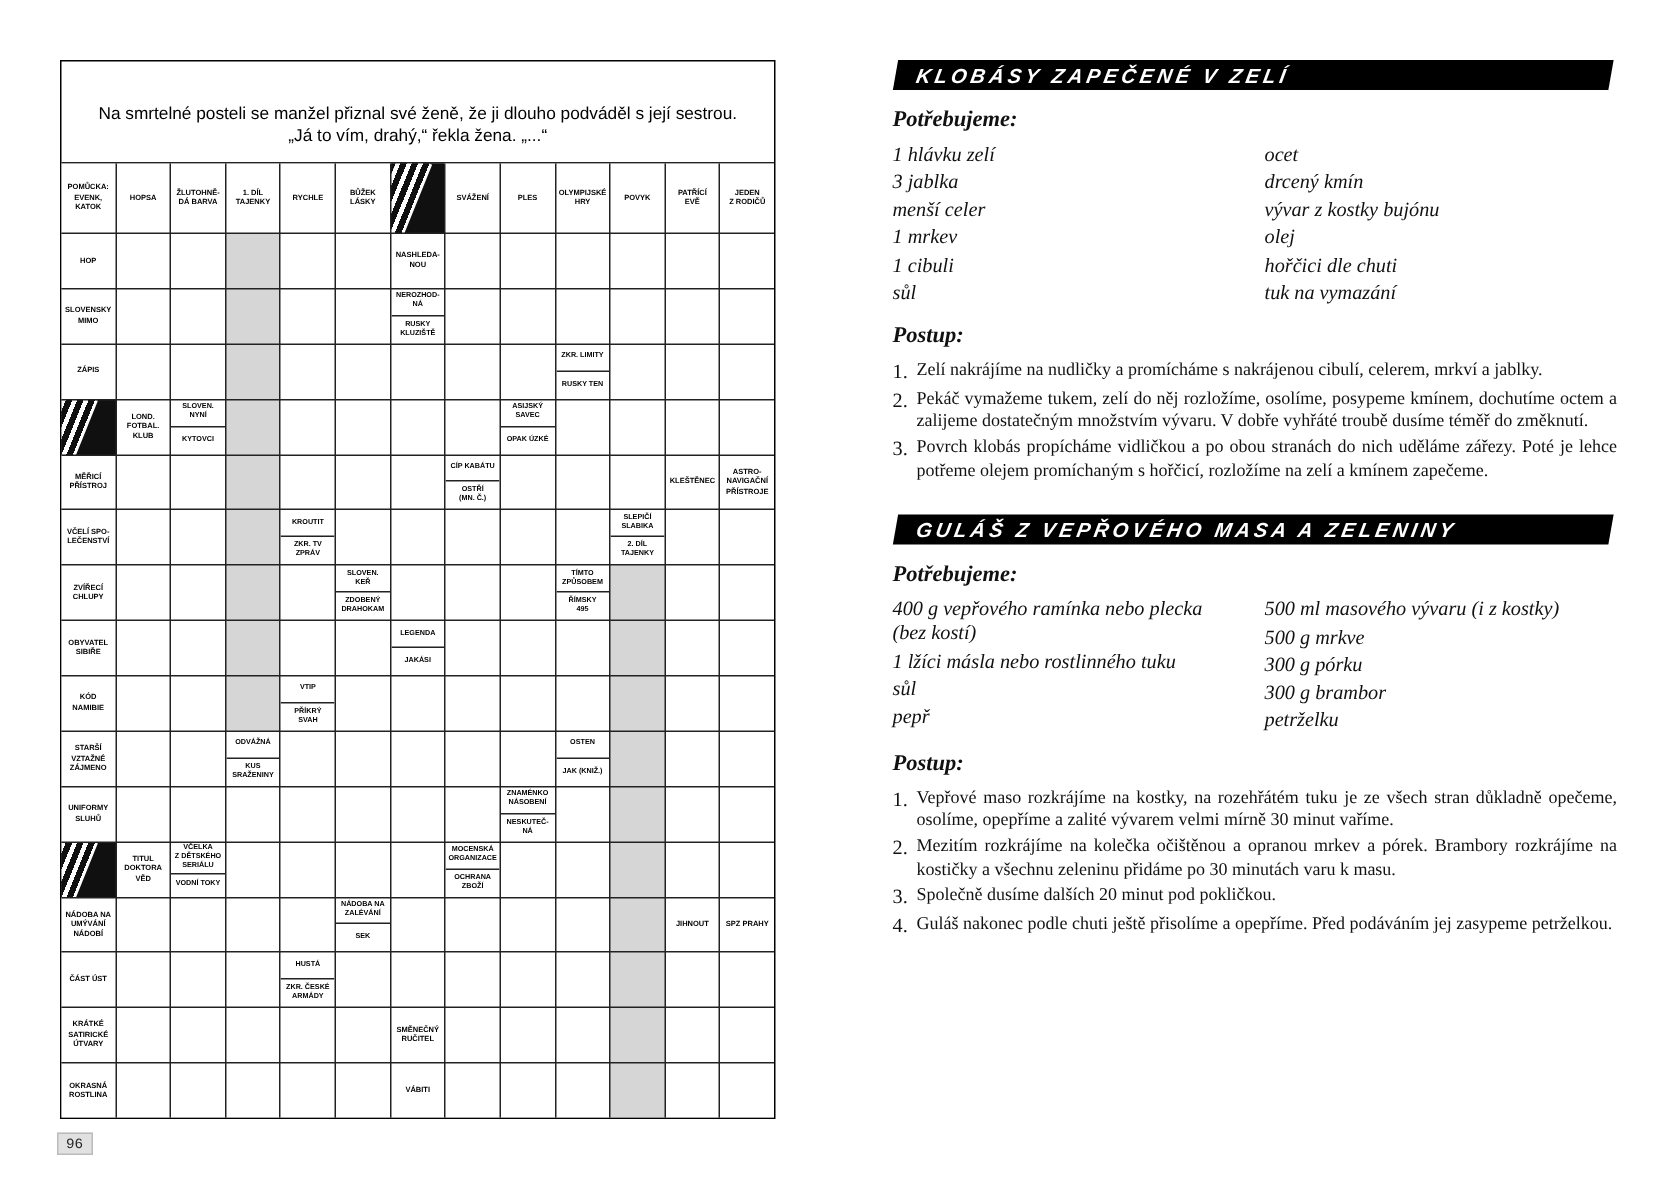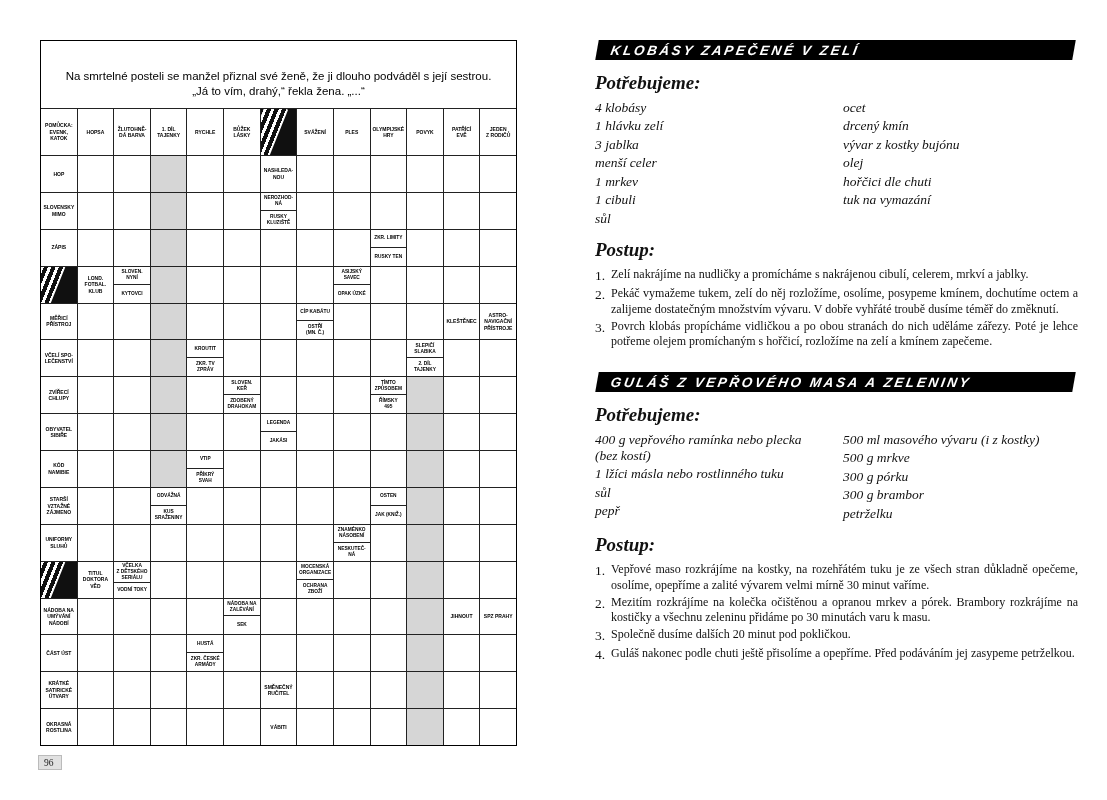--- a/index.html
+++ b/index.html
@@ -50,35 +50,35 @@
   .recipes { position:absolute; left:595px; top:40px; width:483px; }
   .recipe + .recipe { margin-top:22px; }
   .title-bar {
     background:#000; height:20px; display:flex; align-items:center;
     padding:0 14px; transform:skewX(-10deg); margin:0 4px 12px 2px;
   }
   .title-text {
     color:#fff; font-family:"Liberation Sans", sans-serif; font-style:italic;
     font-weight:900; font-size:13.5px; letter-spacing:2.6px; white-space:nowrap;
   }
-  .subhead { font-style:italic; font-weight:bold; font-size:19px; margin:10px 0 6px 0; }
+  .subhead { font-style:italic; font-weight:bold; font-size:15px; margin:10px 0 6px 0; }
   .ing-cols { display:flex; }
   .ing-col.left { width:248px; }
   .ing-col.right { flex:1; }
   .ing { font-style:italic; font-size:13.5px; line-height:1.18; margin-bottom:2.5px; white-space:pre-line; }
   .steps { margin-top:2px; }
   .step { display:flex; margin-bottom:1.5px; }
   .step-num { flex:0 0 16px; font-size:13.5px; line-height:1.3; }
   .step-text { flex:1; font-size:12px; line-height:1.3; text-align:justify; }
 
   
   .page-num {
     position:absolute; left:38px; bottom:30px; min-width:24px; height:15px;
     background:#e1e1e1; border:0.5px solid #bbb; display:flex; align-items:center;
-    padding:0 5px; font-family:Liberation Serif, serif; font-size:9.5px; color:#222;
+    padding:0 5px; font-family:Liberation Mono, monospace; font-size:9.5px; color:#222;
   }
 </style>
 </head>
 <body>
 
 <div class="page">
 
   <div class="crossword-box">
     <div class="cw-quote">
       <div>Na smrtelné posteli se manžel přiznal své ženě, že ji dlouho podváděl s její sestrou.</div>
@@ -362,21 +362,20 @@
   </div>
 
   <div class="recipes">
   <section class="recipe">
     <div class="title-bar">
       <span class="title-text">KLOBÁSY ZAPEČENÉ V ZELÍ</span>
     </div>
     <h3 class="subhead">Potřebujeme:</h3>
     <div class="ing-cols">
       <div class="ing-col left">
-            <div class="ing">4 klobásy</div>
             <div class="ing">1 hlávku zelí</div>
             <div class="ing">3 jablka</div>
             <div class="ing">menší celer</div>
             <div class="ing">1 mrkev</div>
             <div class="ing">1 cibuli</div>
             <div class="ing">sůl</div>
           </div>
       <div class="ing-col right">
             <div class="ing">ocet</div>
             <div class="ing">drcený kmín</div>

